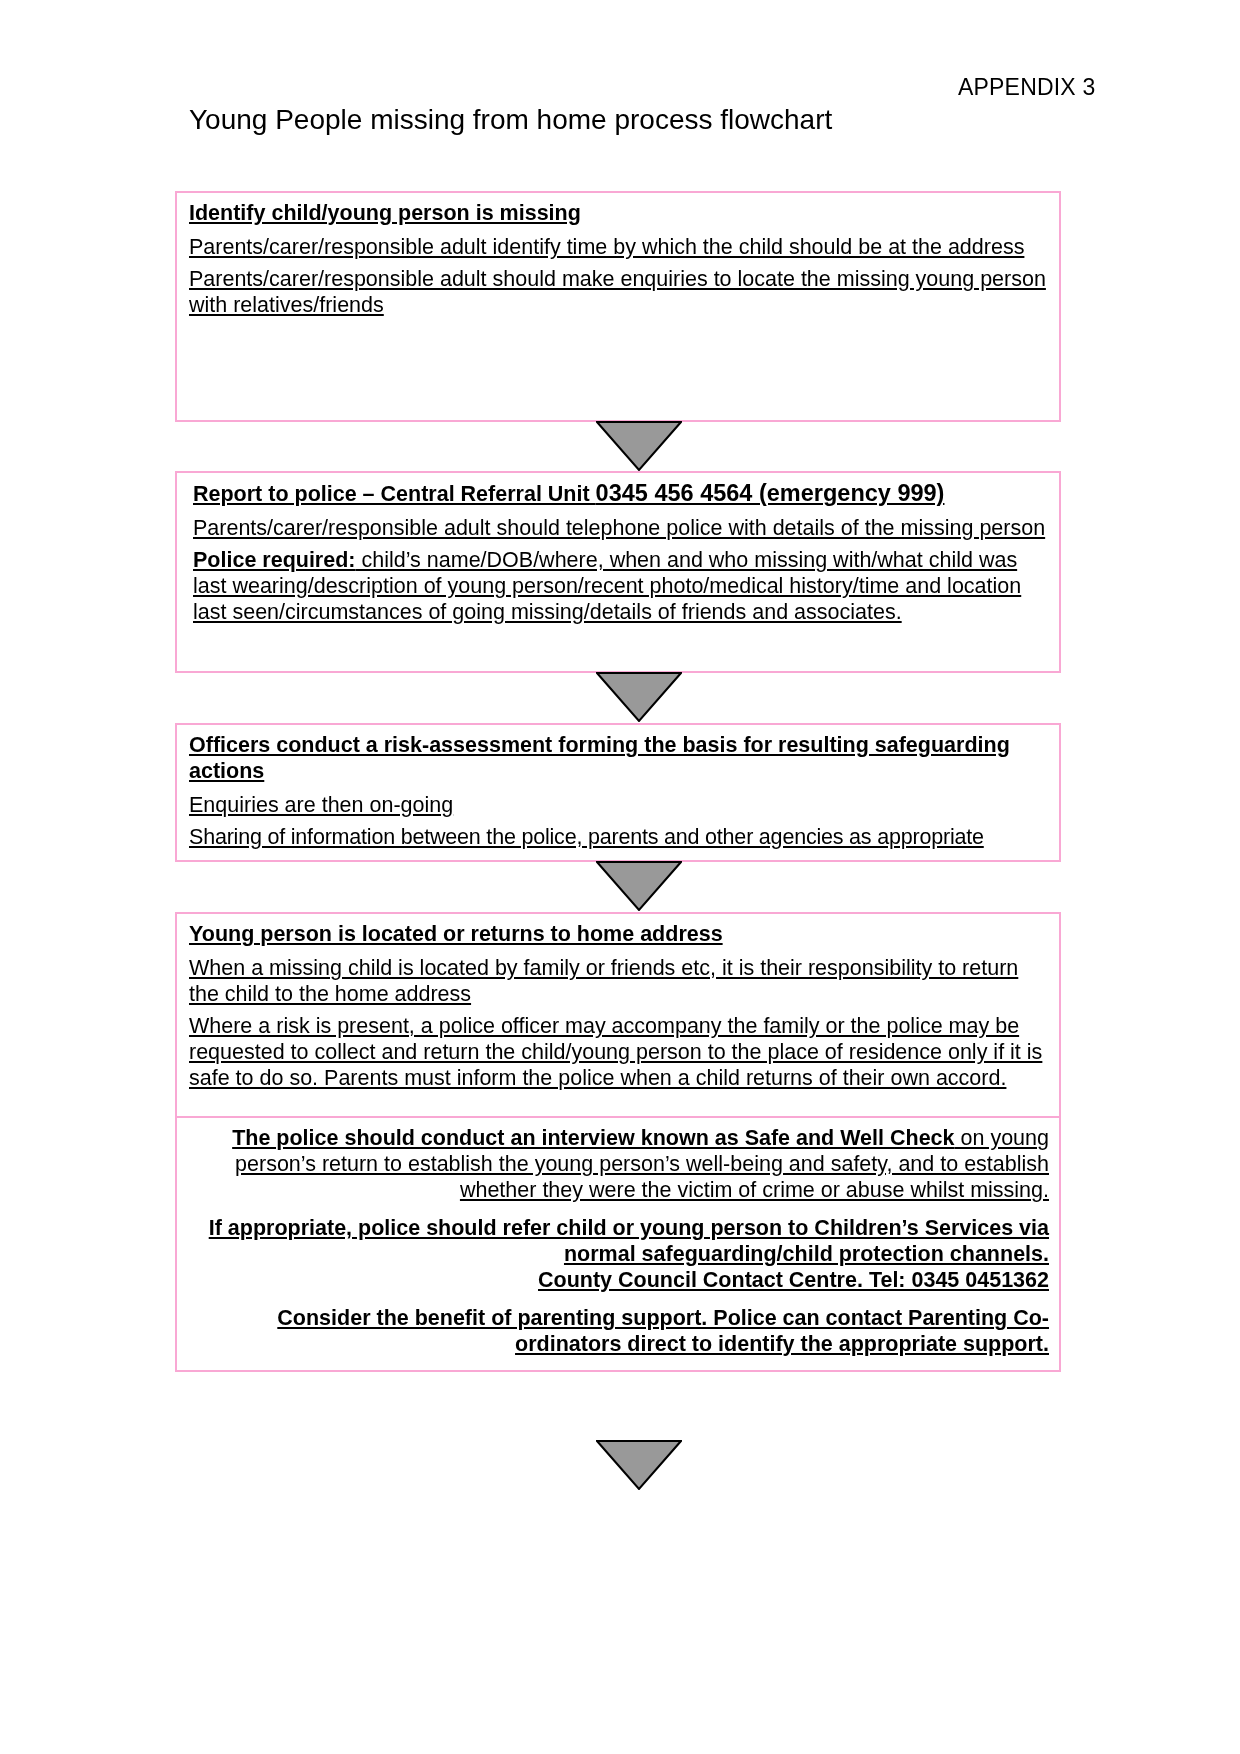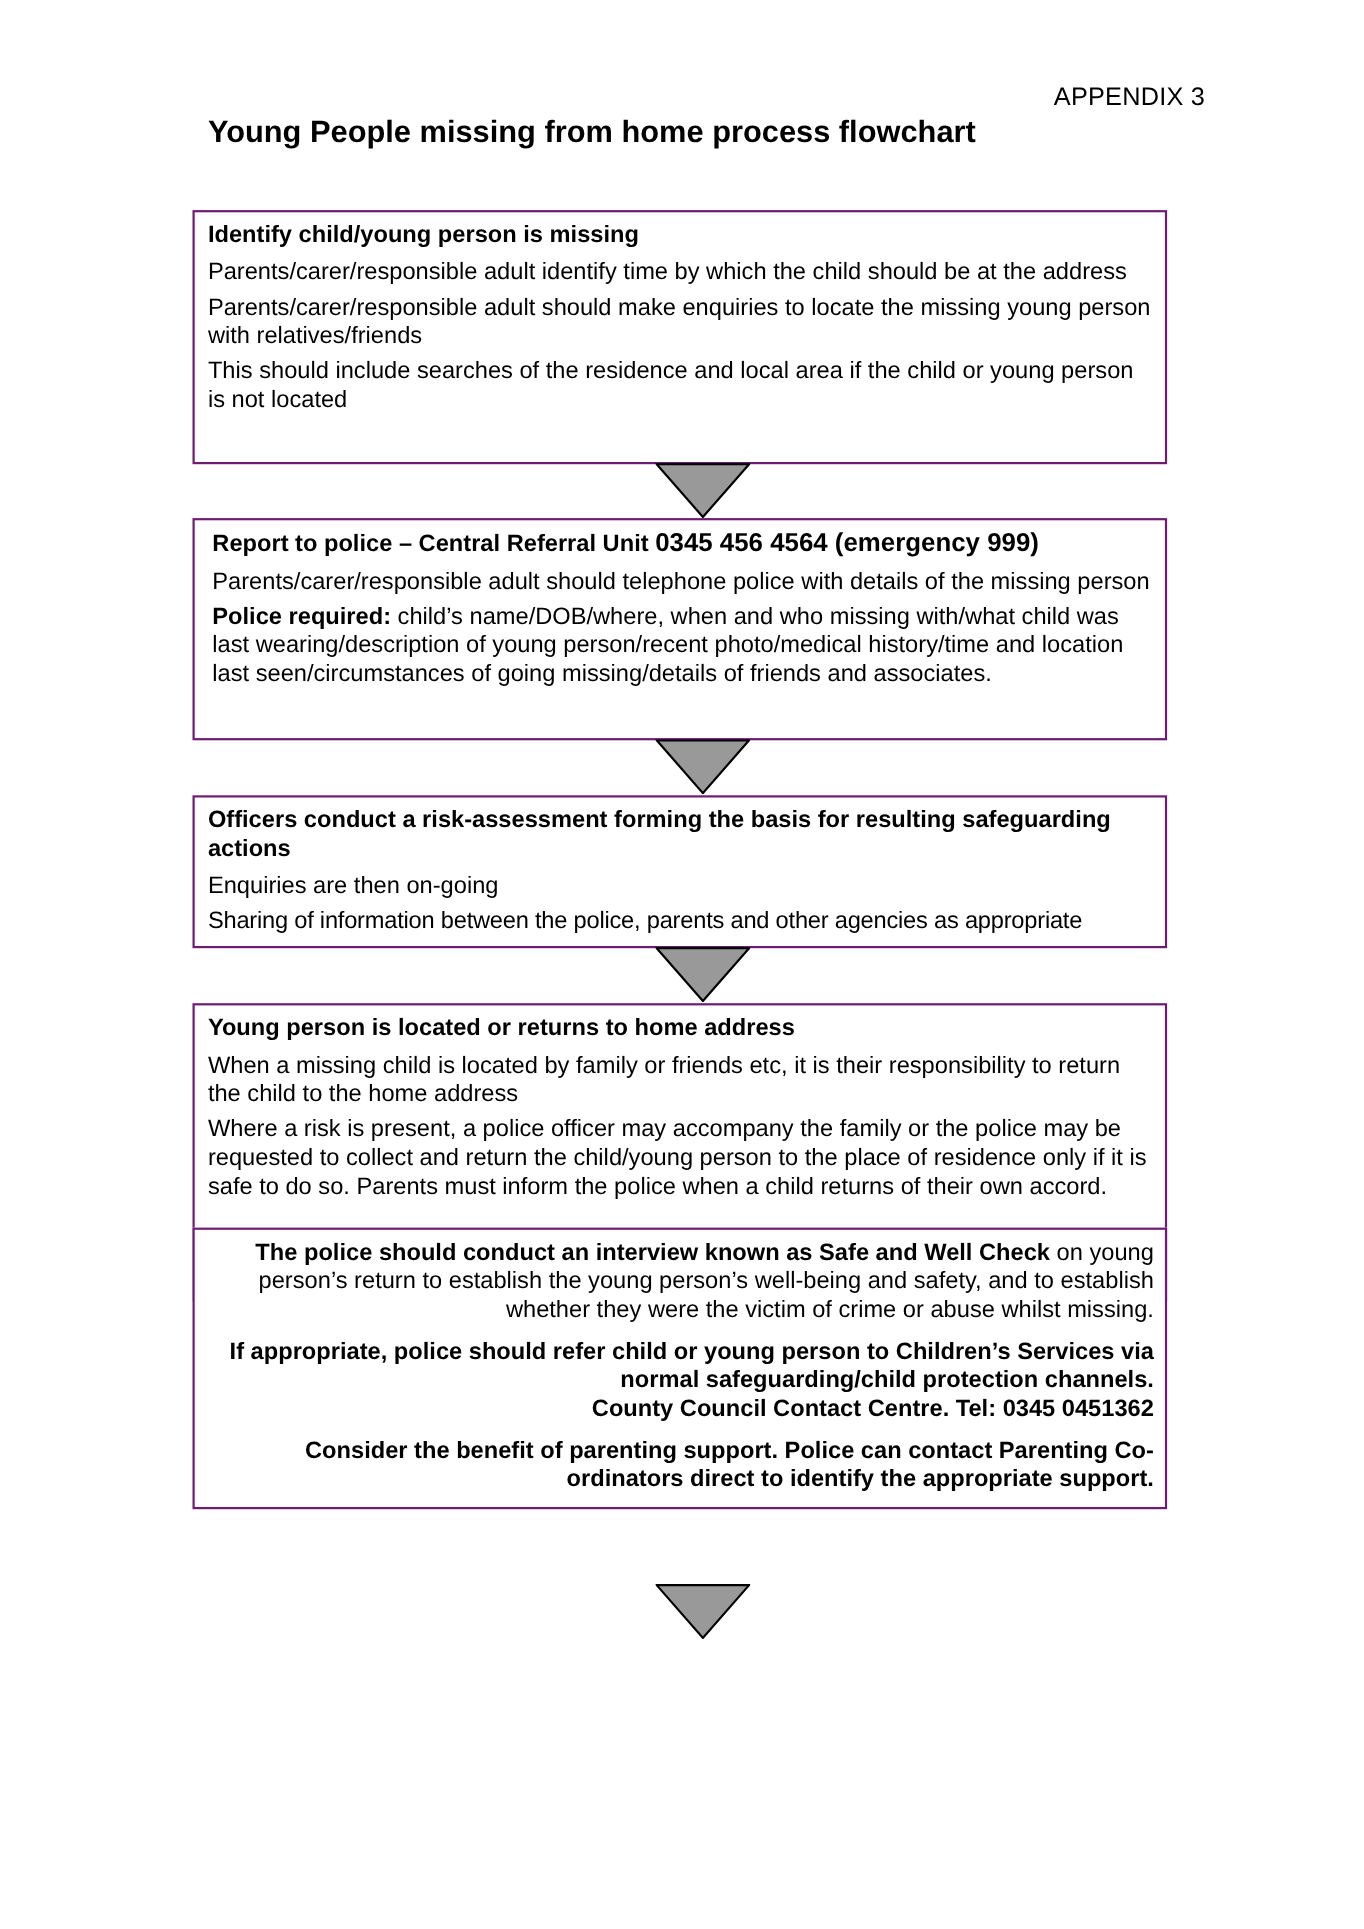--- a/index.html
+++ b/index.html
@@ -6,46 +6,45 @@
     body {
       width: 1240px; height: 1754px; position: relative; overflow: hidden;
       font-family: "Liberation Sans", sans-serif; color: #000;
     }
     .appendix {
       position: absolute; top: 74px; left: 958px;
       font-size: 23px; letter-spacing: 0.2px;
     }
     .title {
       position: absolute; top: 104px; left: 189px;
-      font-size: 28px; font-weight: bold; margin: 0;
+      font-size: 28px; font-weight: normal; margin: 0;
     }
     .box {
       position: absolute; left: 175px; width: 886px;
-      border: 2px solid #701a75; box-sizing: border-box;
-      padding: 7px 10px 6px 12px; background: #fff;
+      border: 2px solid #f9a8d4; box-sizing: border-box;
+      padding: 7px 10px 6px 12px; background: #fff; text-decoration: underline;
     }
     .box .head { font-weight: bold; font-size: 21.5px; line-height: 26px; margin: 0 0 8px 0; }
     .box .head .big { font-size: 23.5px; }
     .box p { font-size: 21.5px; line-height: 26px; margin: 0 0 6px 0; }
     .box p:last-child { margin-bottom: 0; }
     .box .b { font-weight: bold; }
     .arrow { position: absolute; left: 596px; width: 86px; height: 50px; }
     .arrow svg { display: block; }
   </style>
 </head>
 <body>
 
 <div class="appendix">APPENDIX 3</div>
 <h1 class="title">Young People missing from home process flowchart</h1>
 
 <div class="box" style="top:191px; height:231px;">
   <div class="head">Identify child/young person is missing</div>
   <p>Parents/carer/responsible adult identify time by which the child should be at the address</p>
   <p>Parents/carer/responsible adult should make enquiries to locate the missing young person with relatives/friends</p>
-  <p>This should include searches of the residence and local area if the child or young person is not located</p>
 </div>
 
 <div class="arrow" style="top:421px;">
   <svg width="86" height="50" viewBox="0 0 86 50">
       <polygon points="1,1 85,1 43,49" fill="#999999" stroke="#000" stroke-width="2"></polygon>
     </svg>
 </div>
 
 <div class="box" style="top:471px; height:202px;padding-left:16px;">
   <div class="head"><span>Report to police – Central Referral Unit </span><span class="big">0345 456 4564 (emergency 999)</span></div>

